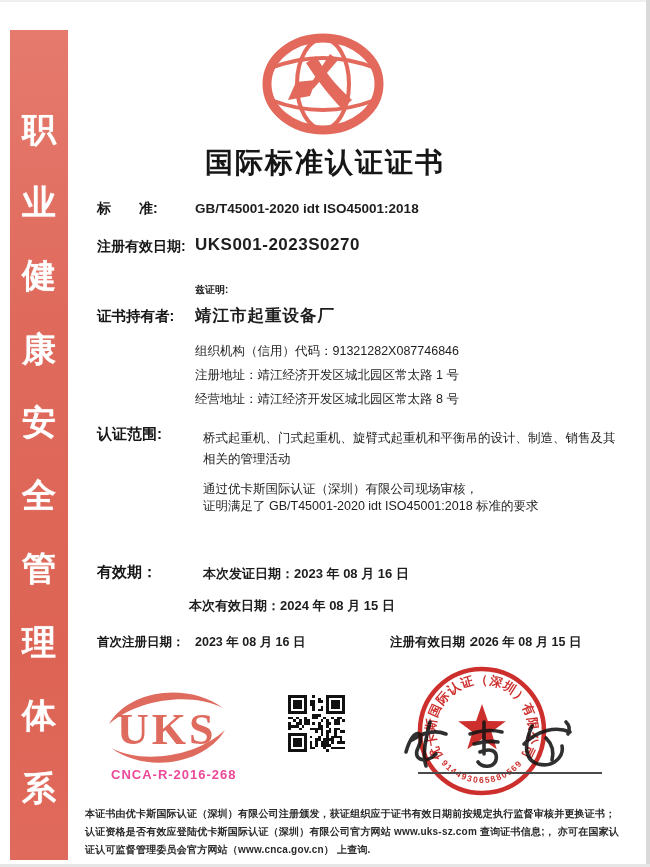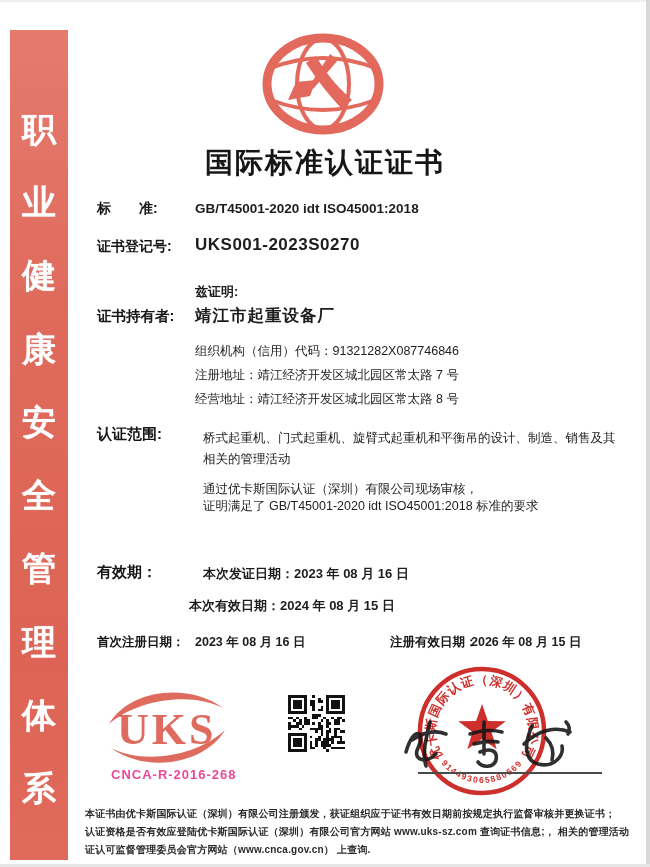--- a/index.html
+++ b/index.html
@@ -73,30 +73,30 @@
     <path d="M58,26 C66,40 76,54 94,70 L84,79 C68,62 58,48 48,33 Z" fill="#e2695c"></path>
     <path d="M72,24 L80,30 L56,58 L46,64 Z" fill="#e2695c"></path>
     <path d="M38,52 L58,50 L52,66 L30,70 Z" fill="#e2695c"></path>
   </svg>
 
   <div class="cert-title">国际标准认证证书</div>
 
   <div class="lbl" style="left:97px; top:200px; font-size:14px;">标　　准:</div>
   <div class="val b" style="left:195px; top:201px; font-size:13.5px;">GB/T45001-2020 idt ISO45001:2018</div>
 
-  <div class="lbl" style="left:97px; top:238px; font-size:14px;">证书登记号:</div>
+  <div class="lbl" style="left:97px; top:238px; font-size:14px;">注册有效日期:</div>
   <div class="val b" style="left:195px; top:235px; font-size:17px; letter-spacing:.5px;">UKS001-2023S0270</div>
 
-  <div class="val b" style="left:195px; top:283px; font-size:13px;text-align:right;">兹证明:</div>
+  <div class="val b" style="left:195px; top:283px; font-size:10px;text-align:right;">兹证明:</div>
 
   <div class="lbl" style="left:97px; top:307px; font-size:14.5px;">证书持有者:</div>
   <div class="val b" style="left:195px; top:305px; font-size:16.5px; letter-spacing:1px;">靖江市起重设备厂</div>
 
   <div class="val" style="left:195px; top:343px; font-size:12.5px;">组织机构（信用）代码：91321282X087746846</div>
-  <div class="val" style="left:195px; top:367px; font-size:12.5px;">注册地址：靖江经济开发区城北园区常太路 7 号</div>
+  <div class="val" style="left:195px; top:367px; font-size:12.5px;">注册地址：靖江经济开发区城北园区常太路 1 号</div>
   <div class="val" style="left:195px; top:391px; font-size:12.5px;">经营地址：靖江经济开发区城北园区常太路 8 号</div>
 
   <div class="lbl" style="left:97px; top:425px; font-size:15px;">认证范围:</div>
   <div class="val" style="left:203px; top:428px; width:425px; font-size:12.5px; line-height:21px;">
     <span style="display:block;">桥式起重机、门式起重机、旋臂式起重机和平衡吊的设计、制造、销售及其</span>
     <span style="display:block;">相关的管理活动</span>
   </div>
 
   <div class="val" style="left:203px; top:481px; width:420px; font-size:12.5px; line-height:17px;">
     <span style="display:block;">通过优卡斯国际认证（深圳）有限公司现场审核，</span>
@@ -270,17 +270,17 @@
       <path d="M88,14 C88,26 88,38 88,46"></path>
       <path d="M136,18 C128,36 128,52 142,56 C158,60 168,48 166,38"></path>
       <path d="M128,36 C142,22 160,18 174,24"></path>
       <path d="M150,30 C156,36 158,44 156,52"></path>
       <path d="M170,14 C174,18 174,22 172,26"></path>
     </g>
   </svg>
 
   <div class="footer">
     <span style="display:block;">本证书由优卡斯国际认证（深圳）有限公司注册颁发，获证组织应于证书有效日期前按规定执行监督审核并更换证书；</span>
-    <span style="display:block;">认证资格是否有效应登陆优卡斯国际认证（深圳）有限公司官方网站 www.uks-sz.com 查询证书信息;， 相关的管理活动</span>
+    <span style="display:block;">认证资格是否有效应登陆优卡斯国际认证（深圳）有限公司官方网站 www.uks-sz.com 查询证书信息;， 亦可在国家认</span>
     <span style="display:block;">证认可监督管理委员会官方网站（www.cnca.gov.cn） 上查询.</span>
   </div>
 
 </div>
 
 </body></html>

